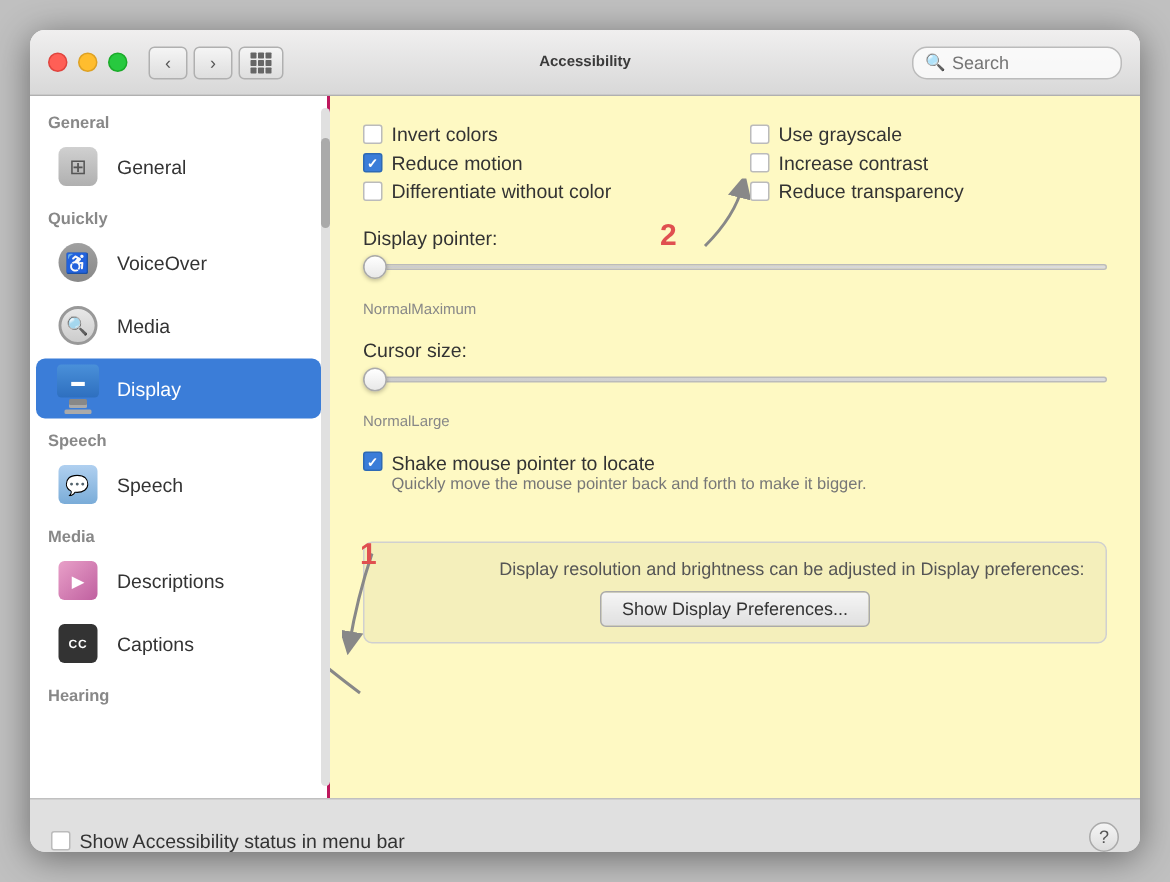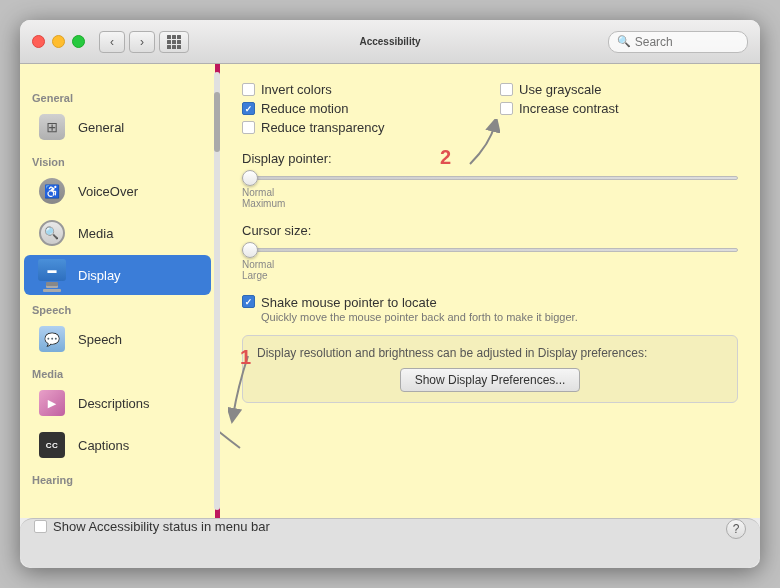--- a/index.html
+++ b/index.html
@@ -120,23 +120,23 @@
       color: #999;
       width: 100%;
     }
     .main-content {
       display: flex;
       flex: 1;
       overflow: hidden;
     }
     .sidebar {
       width: 200px;
-      background: #fef9c3;
-      border-right: 5px solid #be185d;
-      padding: 20px 0;
+      background: #ffffff;
+      border-right: 2px solid #be185d;
+      padding: 4px 0;
       display: flex;
       flex-direction: column;
       overflow-y: auto;
       flex-shrink: 0;
     }
     .sidebar-section-label {
       font-size: 11px;
       color: #888;
       padding: 8px 12px 2px 12px;
       font-weight: 600;
@@ -328,71 +328,69 @@
       height: 16px;
       background: linear-gradient(to bottom, #fff, #e8e8e8);
       border-radius: 50%;
       border: 1px solid #aaa;
       box-shadow: 0 1px 3px rgba(0,0,0,0.25);
     }
     .slider-range-labels {
       display: flex;
       font-size: 10px;
       color: #888;
-      margin-top: 1px;
-      flex-direction: column;
+      margin-top: 15px;
     }
     .shake-row {
       display: flex;
       align-items: flex-start;
       gap: 6px;
-      margin-bottom: 12px;
+      margin-bottom: 32px;
     }
     .shake-text {
       font-size: 13px;
       color: #333;
     }
     .shake-subtext {
       font-size: 11px;
       color: #777;
       margin-top: 1px;
     }
     .info-section {
       background: rgba(0,0,0,0.04);
       border: 1px solid #d0d0d0;
       border-radius: 6px;
       padding: 10px 14px;
       margin-top: 8px;
     }
     .info-text {
       font-size: 12px;
       color: #555;
-      text-align: left;
+      text-align: right;
       margin-bottom: 8px;
     }
     .open-prefs-btn {
       display: block;
       margin: 0 auto;
       background: linear-gradient(to bottom, #f5f5f5, #e0e0e0);
       border: 1px solid #aaa;
       border-radius: 4px;
       padding: 4px 14px;
       font-size: 12px;
       color: #333;
       cursor: pointer;
     }
     .footer {
-      height: 50px;
+      height: 36px;
       background: #e0e0e0;
       border-top: 1px solid #c0c0c0;
       display: flex;
-      align-items: flex-start;
+      align-items: flex-end;
       padding: 0 14px;
       flex-shrink: 0;
-      border-radius: 13px;
     }
     .footer-checkbox-row {
       display: flex;
       align-items: center;
       gap: 6px;
       font-size: 13px;
       color: #333;
     }
     .help-btn {
       margin-left: auto;
@@ -476,21 +474,21 @@
       <div class="sidebar">
 
         <span class="sidebar-section-label">General</span>
         <div class="sidebar-item">
           <div class="icon-box">
             <div class="icon-general">⊞</div>
           </div>
           <span class="sidebar-label">General</span>
         </div>
 
-        <span class="sidebar-section-label">Vision</span>
+        <span class="sidebar-section-label">Quickly</span>
         <div class="sidebar-item">
           <div class="icon-box">
             <div class="icon-voiceover">♿</div>
           </div>
           <span class="sidebar-label">VoiceOver</span>
         </div>
         <div class="sidebar-item">
           <div class="icon-box">
             <div class="icon-zoom">🔍</div>
           </div>
@@ -561,20 +559,24 @@
         <div class="option-row">
           <div class="checkbox checked"></div>
           <span>Reduce motion</span>
         </div>
         <div class="option-row">
           <div class="checkbox"></div>
           <span>Increase contrast</span>
         </div>
         <div class="option-row">
           <div class="checkbox"></div>
+          <span>Differentiate without color</span>
+        </div>
+        <div class="option-row">
+          <div class="checkbox"></div>
           <span>Reduce transparency</span>
         </div>
       </div>
 
       <div style="position:absolute;top:55px;left:220px;display:flex;align-items:flex-end;gap:4px;pointer-events:none;">
         <svg width="60" height="50" viewBox="0 0 60 50">
           <defs>
             <marker id="arrowhead2" markerWidth="8" markerHeight="8" refX="4" refY="4" orient="auto">
               <path d="M0,0 L8,4 L0,8 Z" fill="#888"></path>
             </marker>

